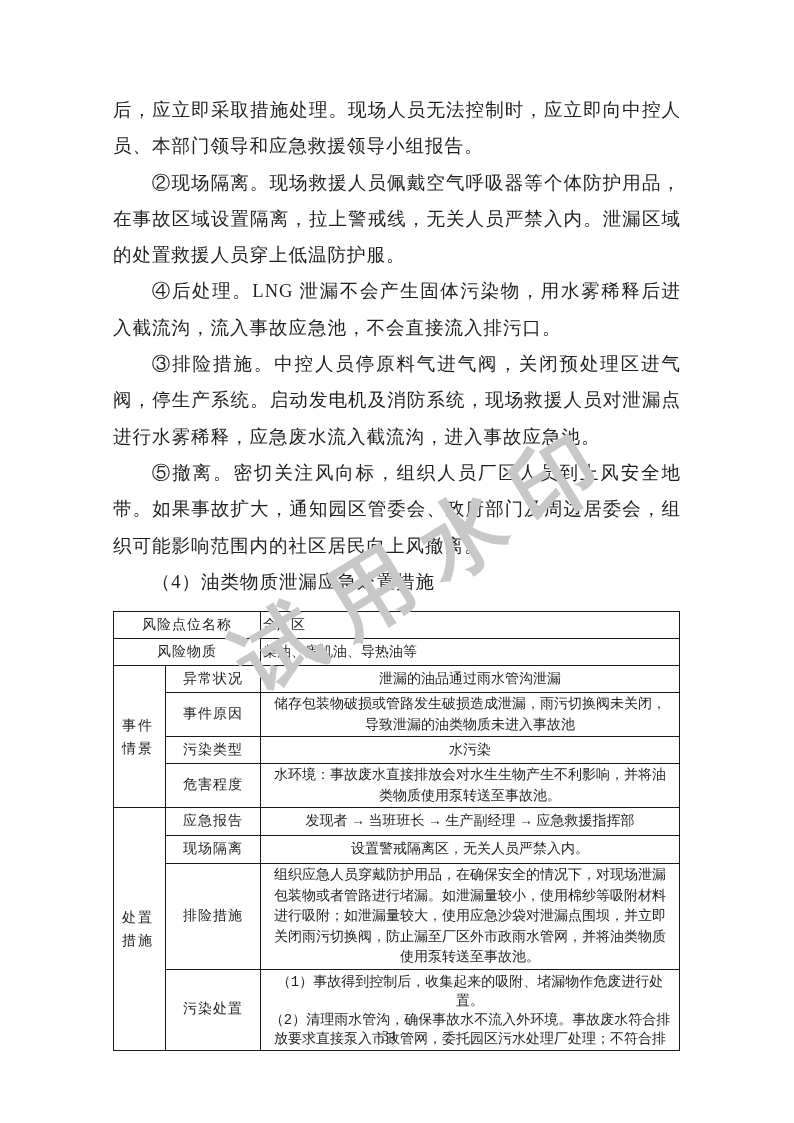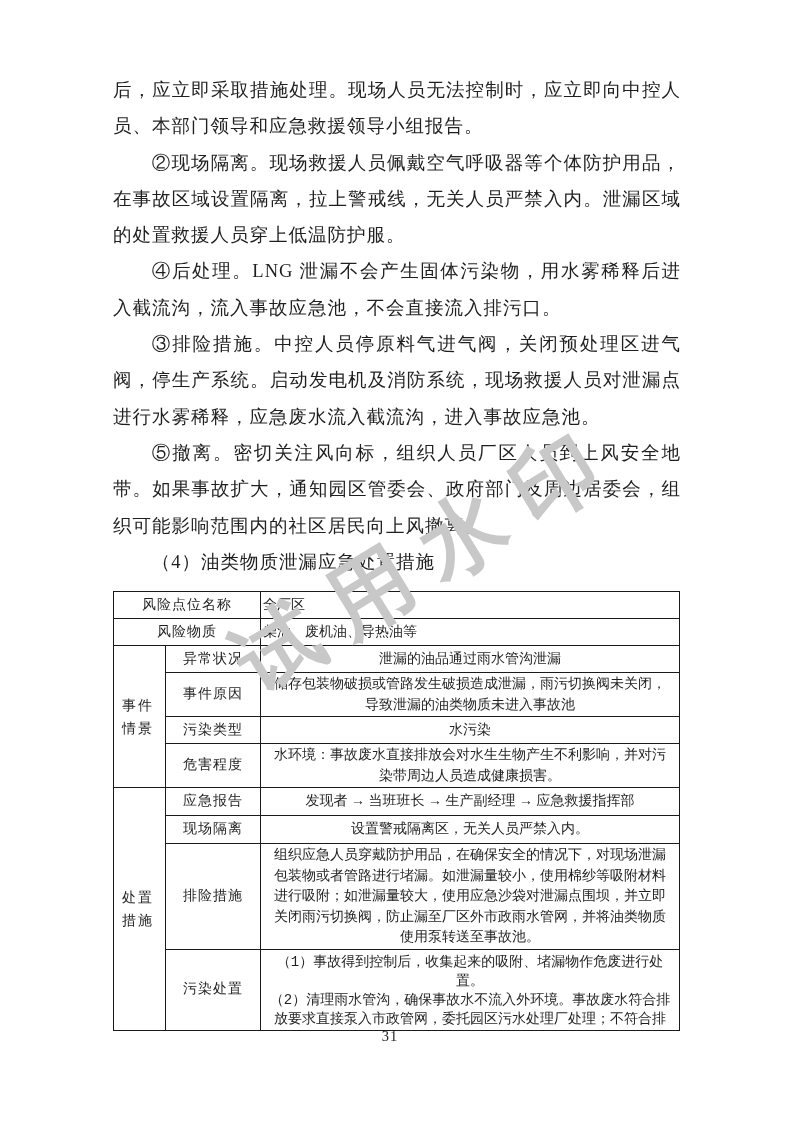--- a/index.html
+++ b/index.html
@@ -9,21 +9,21 @@
     width: 794px;
     height: 1123px;
     background: #ffffff;
     overflow: hidden;
     font-family: "Liberation Serif", serif;
     color: #1f1f1f;
   }
   .content {
     position: absolute;
     left: 113px;
-    top: 72px;
+    top: 92px;
     width: 568px;
   }
   .para {
     font-size: 18.5px;
     line-height: 36.3px;
     letter-spacing: 1px;
     text-align: justify;
     text-align-last: left;
   }
   .para.indent { text-indent: 2.1em; }
@@ -121,21 +121,21 @@
         <tr class="h42">
           <td class="lbl">事件原因</td>
           <td class="val">储存包装物破损或管路发生破损造成泄漏，雨污切换阀未关闭，导致泄漏的油类物质未进入事故池</td>
         </tr>
         <tr class="h27">
           <td class="lbl">污染类型</td>
           <td class="val">水污染</td>
         </tr>
         <tr class="h40">
           <td class="lbl">危害程度</td>
-          <td class="val">水环境：事故废水直接排放会对水生生物产生不利影响，并对污染带周边人员造成健康损害。</td>
+          <td class="val">水环境：事故废水直接排放会对水生生物产生不利影响，并将油类物质使用泵转送至事故池。</td>
         </tr>
 
         <tr class="h28">
           <td class="grp" rowspan="4">处置措施</td>
           <td class="lbl">应急报告</td>
           <td class="val">发现者 → 当班班长 → 生产副经理 → 应急救援指挥部</td>
         </tr>
         <tr class="h28">
           <td class="lbl">现场隔离</td>
           <td class="val">设置警戒隔离区，无关人员严禁入内。</td>

